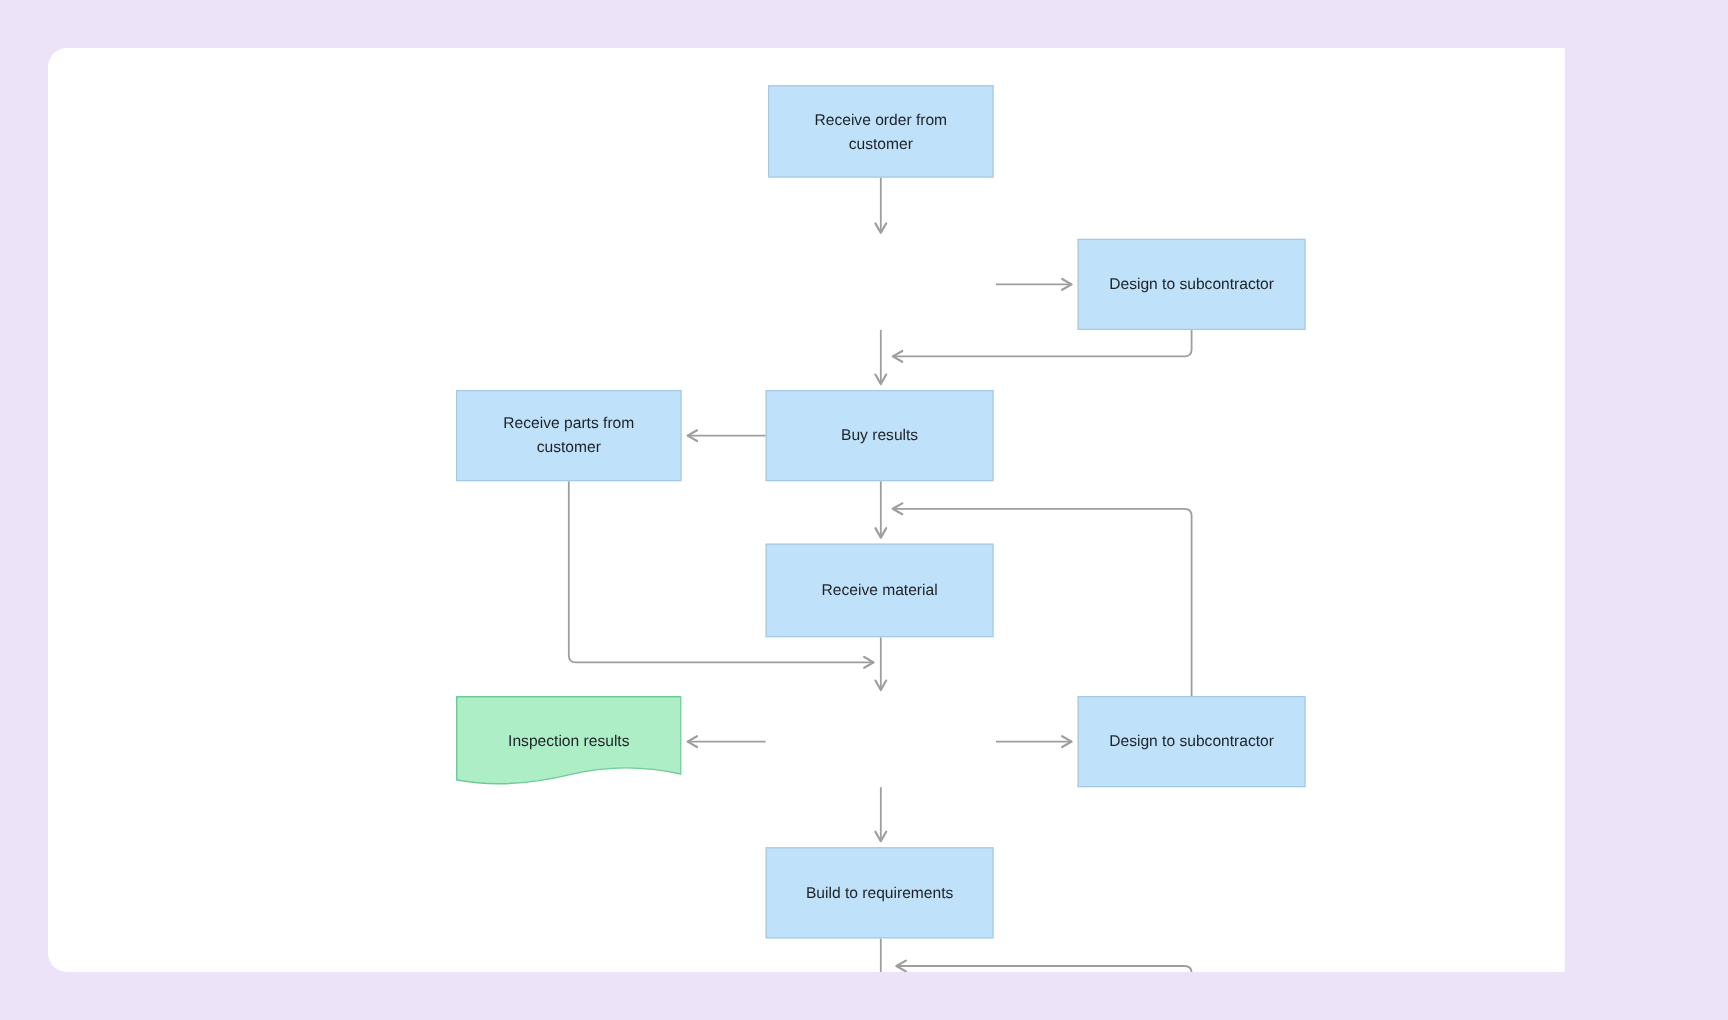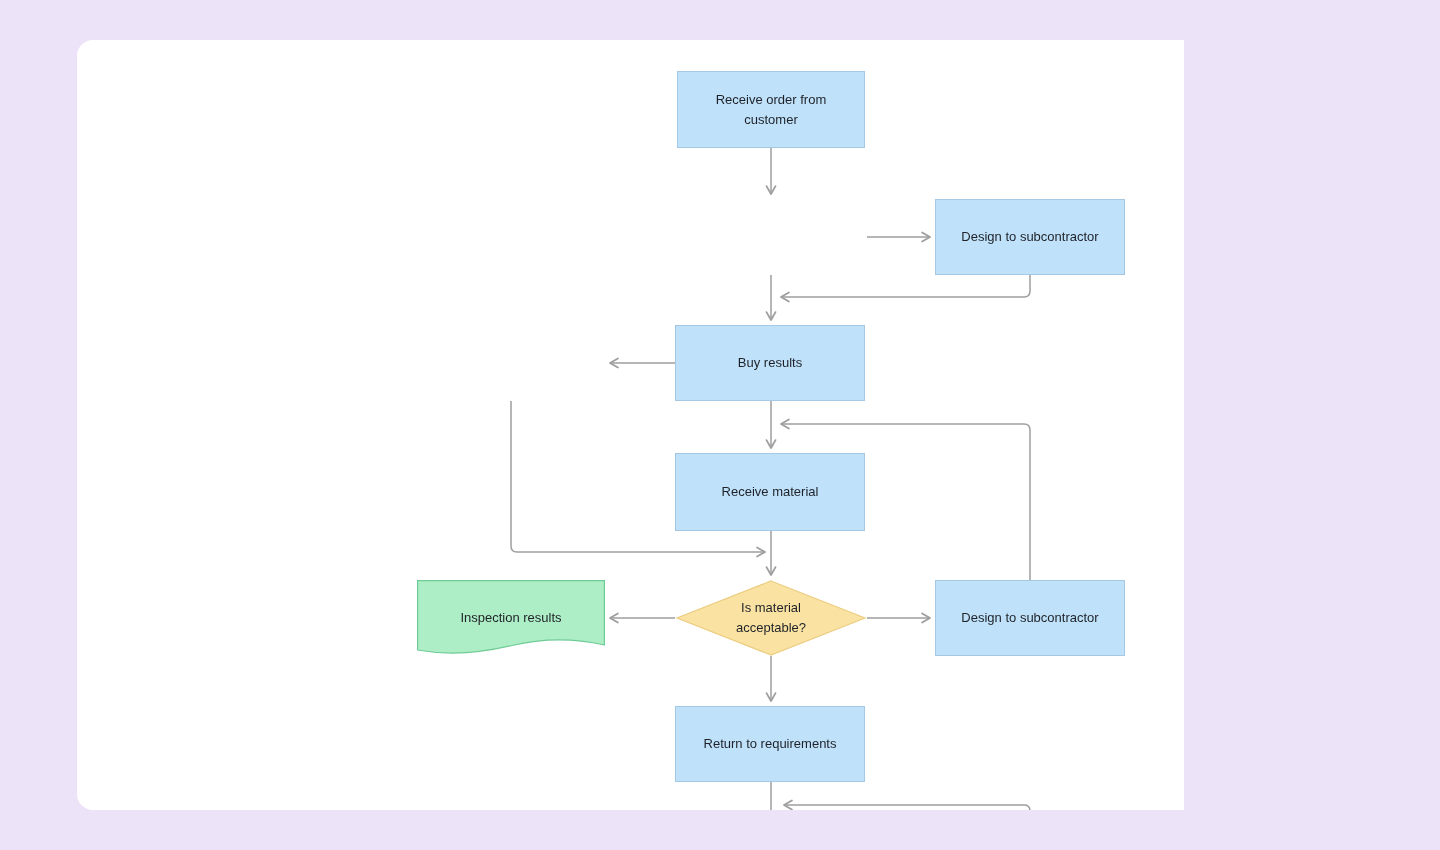--- a/index.html
+++ b/index.html
@@ -15,24 +15,23 @@
     --text:#1e2228;
   }
   *{margin:0;padding:0;box-sizing:border-box;}
   html,body{width:1440px;height:850px;}
   body{
     font-family:"Liberation Sans","DejaVu Sans",sans-serif;
     background:var(--bg);
   }
   .stage{
     position:relative;
-    width:1147px;height:850px;
+    width:1304px;height:850px;
     background:var(--bg);
     overflow:hidden;
-    margin-left:37px;
   }
   .canvas{
     position:absolute;
     left:40px;top:40px;
     width:1360px;height:770px;
     background:var(--canvas);
     border-radius:16px;
     overflow:hidden;
   }
   .connectors{
@@ -107,41 +106,38 @@
 
 
     <div class="node process" style="left:858px;top:159px;width:190px;height:76px;">
       <div class="label">Design to subcontractor</div>
     </div>
 
     <div class="node process" style="left:598px;top:285px;width:190px;height:76px;">
       <div class="label">Buy results</div>
     </div>
 
+    <div class="node process" style="left:340px;top:285px;width:188px;height:76px;">
+      <div class="label">Receive parts from customer</div>
+    </div>
 
     <div class="node document" style="left:340px;top:540px;width:188px;height:76px;">
       <svg class="shape" viewBox="0 0 188 76" preserveAspectRatio="none">
         <path d="M0.6,0.6 L187.4,0.6 L187.4,65 C156,58 126,58 95,65.5 C62,73.5 28,75 0.6,70 Z" fill="var(--document-fill)" stroke="var(--document-border)" stroke-width="1.2"></path>
       </svg>
       <div class="label">Inspection results</div>
     </div>
 
     <div class="node process" style="left:598px;top:413px;width:190px;height:78px;">
       <div class="label">Receive material</div>
     </div>
 
-    <div class="node decision" style="left:598px;top:540px;width:192px;height:76px;">
-      <svg class="shape" viewBox="0 0 192 76" preserveAspectRatio="none">
-        <polygon points="96,1 190,38 96,75 2,38" fill="var(--decision-fill)" stroke="var(--decision-border)" stroke-width="1.2"></polygon>
-      </svg>
-      <div class="label">Is material acceptable?</div>
-    </div>
 
     <div class="node process" style="left:858px;top:540px;width:190px;height:76px;">
       <div class="label">Design to subcontractor</div>
     </div>
 
     <div class="node process" style="left:598px;top:666px;width:190px;height:76px;">
-      <div class="label">Return to requirements</div>
+      <div class="label">Build to requirements</div>
     </div>
 
   </div>
 </div>
 
 </body></html>

